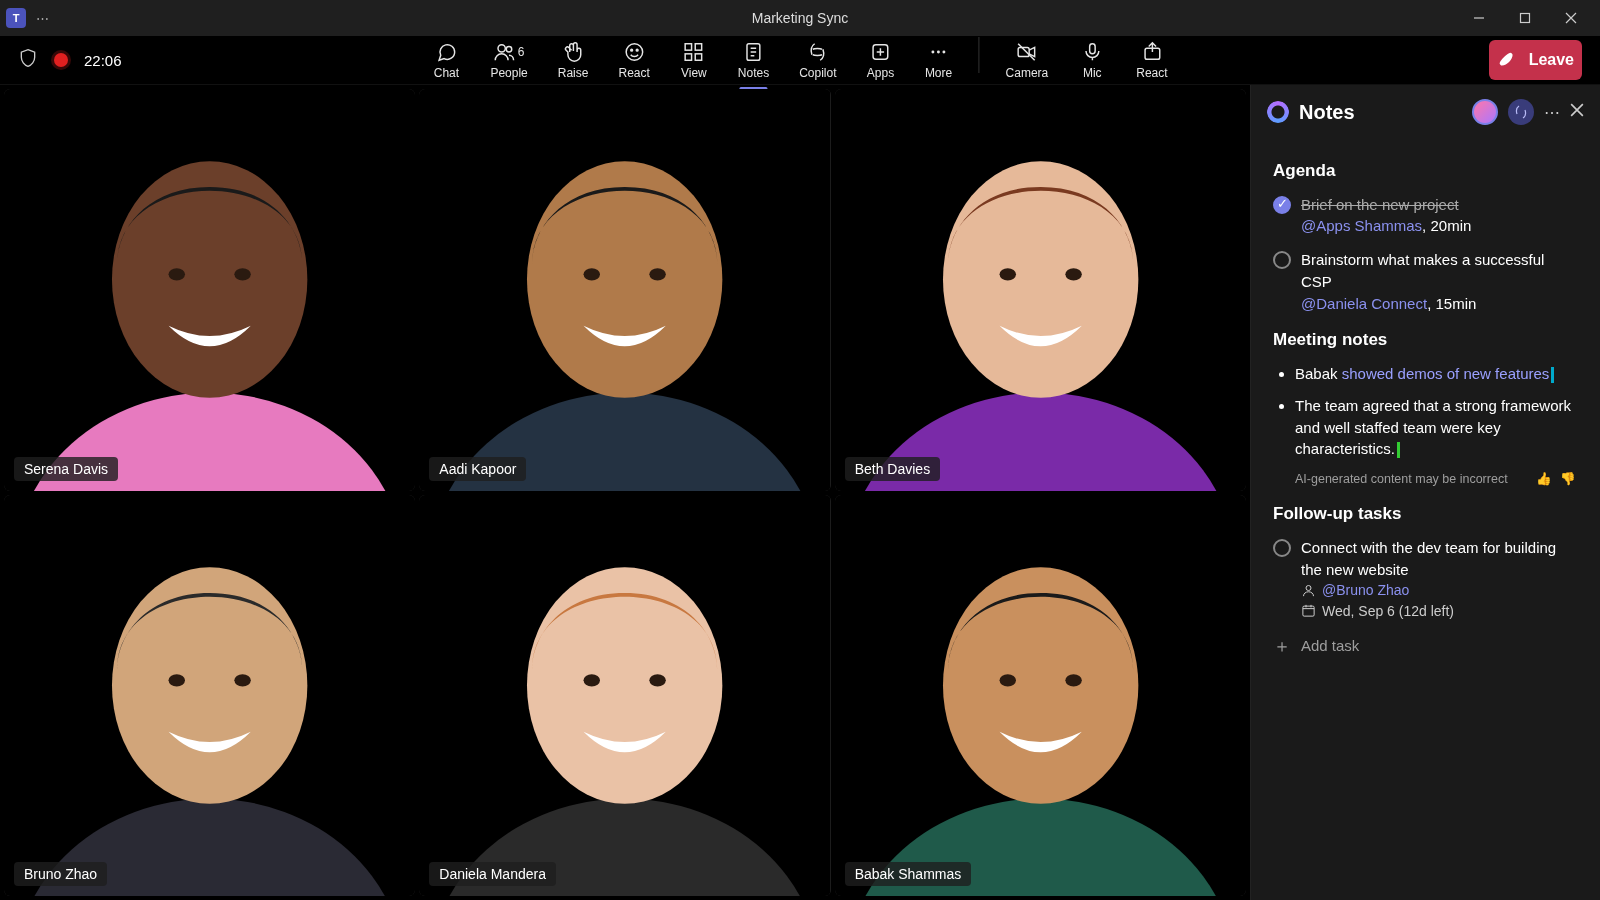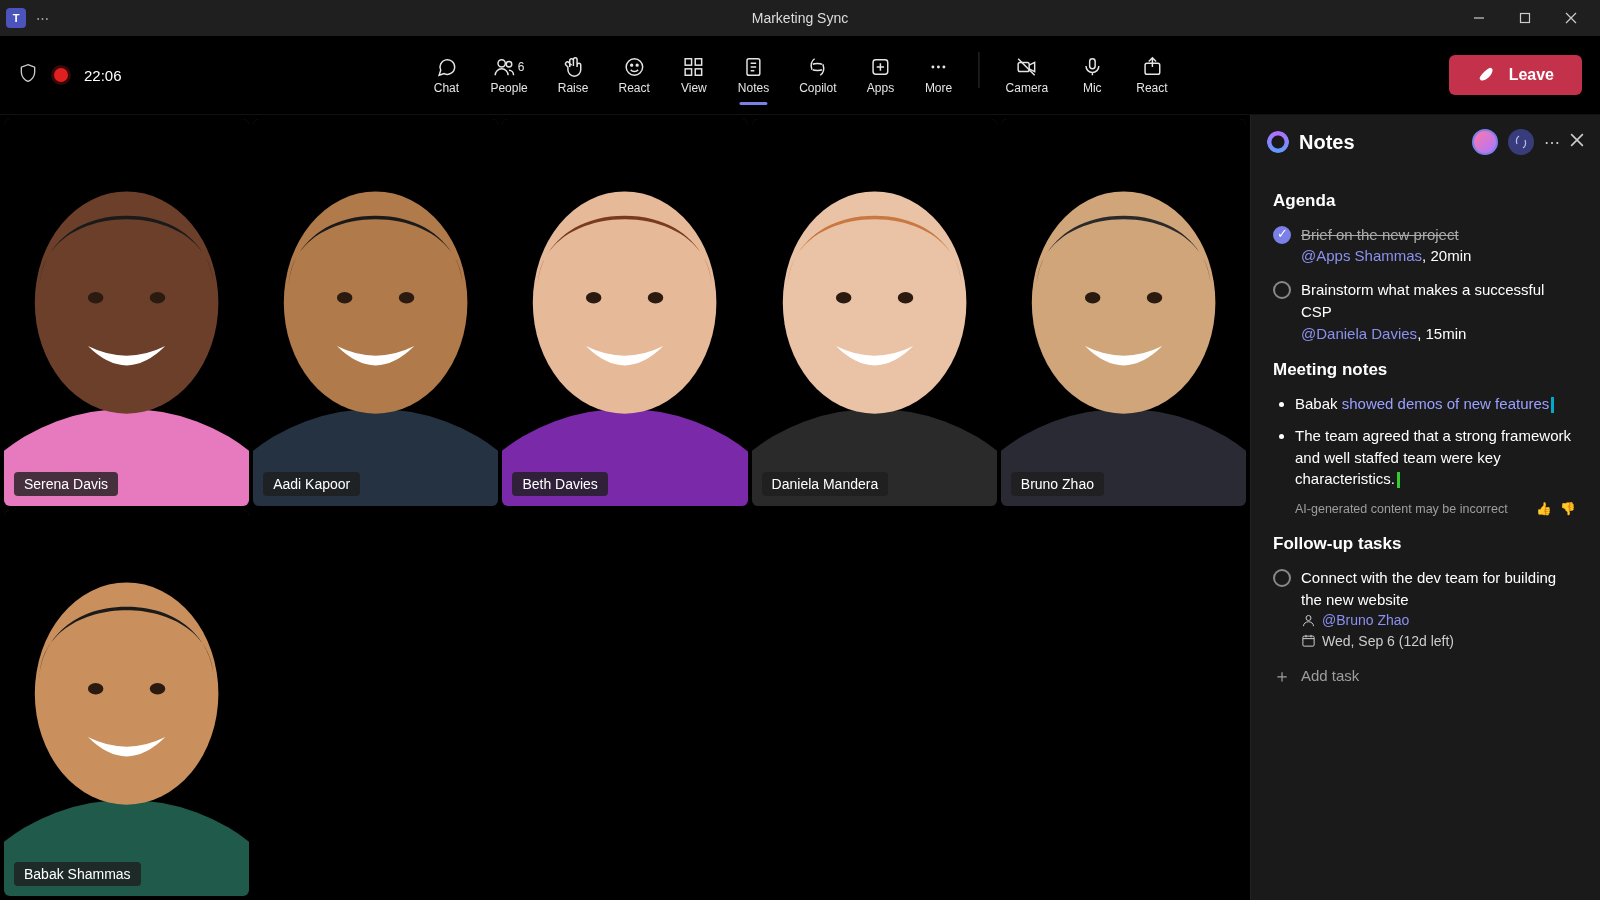--- a/index.html
+++ b/index.html
@@ -35,21 +35,21 @@
     color: #ddd; font-size: 14px;
   }
   .titlebar-right { margin-left: auto; display: flex; }
   .win-btn {
     width: 46px; height: 36px;
     display: flex; align-items: center; justify-content: center;
     color: #ccc; cursor: pointer;
   }
   
   .toolbar {
-    height: 79px;
+    height: 49px;
     background: #000;
     display: flex;
     align-items: center;
     padding: 0 18px;
     border-bottom: 1px solid #111;
   }
   .toolbar-left { display: flex; align-items: center; gap: 16px; }
   .rec-dot {
     width: 14px; height: 14px; background: #e02020; border-radius: 50%;
     box-shadow: 0 0 0 3px rgba(224,32,32,0.25);
@@ -69,33 +69,33 @@
   .tool-btn svg, .tool-btn .ico { width: 22px; height: 22px; }
   .tool-btn.active::after {
     content: ""; position: absolute; bottom: -6px; left: 50%; transform: translateX(-50%);
     width: 28px; height: 3px; background: #7a80e8; border-radius: 2px;
   }
   .tool-people-badge { font-size: 12px; margin-left: 2px; }
   .toolbar-right { margin-left: auto; display: flex; align-items: center; gap: 10px; }
   .leave-btn {
     background: #c4314b; color: #fff;
     display: flex; align-items: center; gap: 12px;
-    padding: 10px 28px; border-radius: 6px;
+    padding: 10px 8px; border-radius: 6px;
     font-size: 16px; font-weight: 600; cursor: pointer;
   }
   .leave-btn svg { width: 20px; height: 20px; }
   .sep { width: 1px; height: 36px; background: #333; margin: 0 6px; }
   
   .main {
     flex: 1; display: flex; min-height: 0;
   }
   .video-grid {
     flex: 1;
     display: grid;
-    grid-template-columns: repeat(5, 1fr);
+    grid-template-columns: repeat(3, 1fr);
     grid-template-rows: repeat(2, 1fr);
     gap: 4px;
     padding: 4px;
     background: #000;
   }
   .tile {
     position: relative;
     background: #2a2a2a;
     border-radius: 6px;
     overflow: hidden;
@@ -360,51 +360,51 @@
       <ellipse cx="200" cy="190" rx="95" ry="115" fill="#e6b999"></ellipse>
       <path d="M110 175 C110 80 290 80 290 175 C290 140 260 100 200 100 C140 100 110 140 110 175 Z" fill="#7a3a20"></path>
       <ellipse cx="168" cy="185" rx="8" ry="6" fill="#2a1a10"></ellipse>
       <ellipse cx="232" cy="185" rx="8" ry="6" fill="#2a1a10"></ellipse>
       <path d="M160 235 Q200 275 240 235 Q200 255 160 235 Z" fill="#fff"></path>
     </svg>
     <div class="name-pill">Beth Davies</div></div>
       <div class="tile">
     <svg class="placeholder" viewBox="0 0 400 400" preserveAspectRatio="xMidYMid slice">
       <defs>
+        <linearGradient id="bgBruno Zhao" x1="0" y1="0" x2="1" y2="1">
+          <stop offset="0" stop-color="#c9dce6"></stop>
+              <stop offset="1" stop-color="#eaf2f6"></stop>
+        </linearGradient>
+      </defs>
+      <rect width="400" height="400" fill="url(#bgBruno Zhao)"></rect>
+      <ellipse cx="200" cy="470" rx="190" ry="170" fill="#2a2a34"></ellipse>
+      <ellipse cx="200" cy="190" rx="95" ry="115" fill="#d1a57a"></ellipse>
+      <path d="M110 175 C110 80 290 80 290 175 C290 140 260 100 200 100 C140 100 110 140 110 175 Z" fill="#2a2a2a"></path>
+      <ellipse cx="168" cy="185" rx="8" ry="6" fill="#2a1a10"></ellipse>
+      <ellipse cx="232" cy="185" rx="8" ry="6" fill="#2a1a10"></ellipse>
+      <path d="M160 235 Q200 275 240 235 Q200 255 160 235 Z" fill="#fff"></path>
+    </svg>
+    <div class="name-pill">Bruno Zhao</div></div>
+      <div class="tile">
+    <svg class="placeholder" viewBox="0 0 400 400" preserveAspectRatio="xMidYMid slice">
+      <defs>
         <linearGradient id="bgDaniela Mandera" x1="0" y1="0" x2="1" y2="1">
           <stop offset="0" stop-color="#ede5da"></stop>
               <stop offset="1" stop-color="#fbf5ee"></stop>
         </linearGradient>
       </defs>
       <rect width="400" height="400" fill="url(#bgDaniela Mandera)"></rect>
       <ellipse cx="200" cy="470" rx="190" ry="170" fill="#2a2a2a"></ellipse>
       <ellipse cx="200" cy="190" rx="95" ry="115" fill="#eac2a6"></ellipse>
       <path d="M110 175 C110 80 290 80 290 175 C290 140 260 100 200 100 C140 100 110 140 110 175 Z" fill="#c87840"></path>
       <ellipse cx="168" cy="185" rx="8" ry="6" fill="#2a1a10"></ellipse>
       <ellipse cx="232" cy="185" rx="8" ry="6" fill="#2a1a10"></ellipse>
       <path d="M160 235 Q200 275 240 235 Q200 255 160 235 Z" fill="#fff"></path>
     </svg>
     <div class="name-pill">Daniela Mandera</div></div>
-      <div class="tile">
-    <svg class="placeholder" viewBox="0 0 400 400" preserveAspectRatio="xMidYMid slice">
-      <defs>
-        <linearGradient id="bgBruno Zhao" x1="0" y1="0" x2="1" y2="1">
-          <stop offset="0" stop-color="#c9dce6"></stop>
-              <stop offset="1" stop-color="#eaf2f6"></stop>
-        </linearGradient>
-      </defs>
-      <rect width="400" height="400" fill="url(#bgBruno Zhao)"></rect>
-      <ellipse cx="200" cy="470" rx="190" ry="170" fill="#2a2a34"></ellipse>
-      <ellipse cx="200" cy="190" rx="95" ry="115" fill="#d1a57a"></ellipse>
-      <path d="M110 175 C110 80 290 80 290 175 C290 140 260 100 200 100 C140 100 110 140 110 175 Z" fill="#2a2a2a"></path>
-      <ellipse cx="168" cy="185" rx="8" ry="6" fill="#2a1a10"></ellipse>
-      <ellipse cx="232" cy="185" rx="8" ry="6" fill="#2a1a10"></ellipse>
-      <path d="M160 235 Q200 275 240 235 Q200 255 160 235 Z" fill="#fff"></path>
-    </svg>
-    <div class="name-pill">Bruno Zhao</div></div>
       <div class="tile">
     <svg class="placeholder" viewBox="0 0 400 400" preserveAspectRatio="xMidYMid slice">
       <defs>
         <linearGradient id="bgBabak Shammas" x1="0" y1="0" x2="1" y2="1">
           <stop offset="0" stop-color="#e8e2d6"></stop>
               <stop offset="1" stop-color="#f5f0e8"></stop>
         </linearGradient>
       </defs>
       <rect width="400" height="400" fill="url(#bgBabak Shammas)"></rect>
       <ellipse cx="200" cy="470" rx="190" ry="170" fill="#1f5a4a"></ellipse>
@@ -445,21 +445,21 @@
     <div>
       <span class="strike">Brief on the new project</span><br>
       <span class="mention">@Apps Shammas</span><span>, </span>
       <span>20min</span>
     </div>
           </div>
           <div class="agenda-item">
     <div class="check-circle "></div>
     <div>
       <span class="">Brainstorm what makes a successful CSP</span><br>
-      <span class="mention">@Daniela Davies</span><span>, </span>
+      <span class="mention">@Daniela Connect</span><span>, </span>
       <span>15min</span>
     </div>
           </div>
         </div>
 
       <div class="sec-h">Meeting notes</div>
       <ul class="bullet-list" id="notes-list">
           <li><span>Babak </span><span class="hl">showed demos of new features</span><span class="cursor-mark"></span></li>
           <li><span>The team agreed that a strong framework and well staffed team were key characteristics.</span><span class="cursor-mark green"></span></li>
         </ul>

